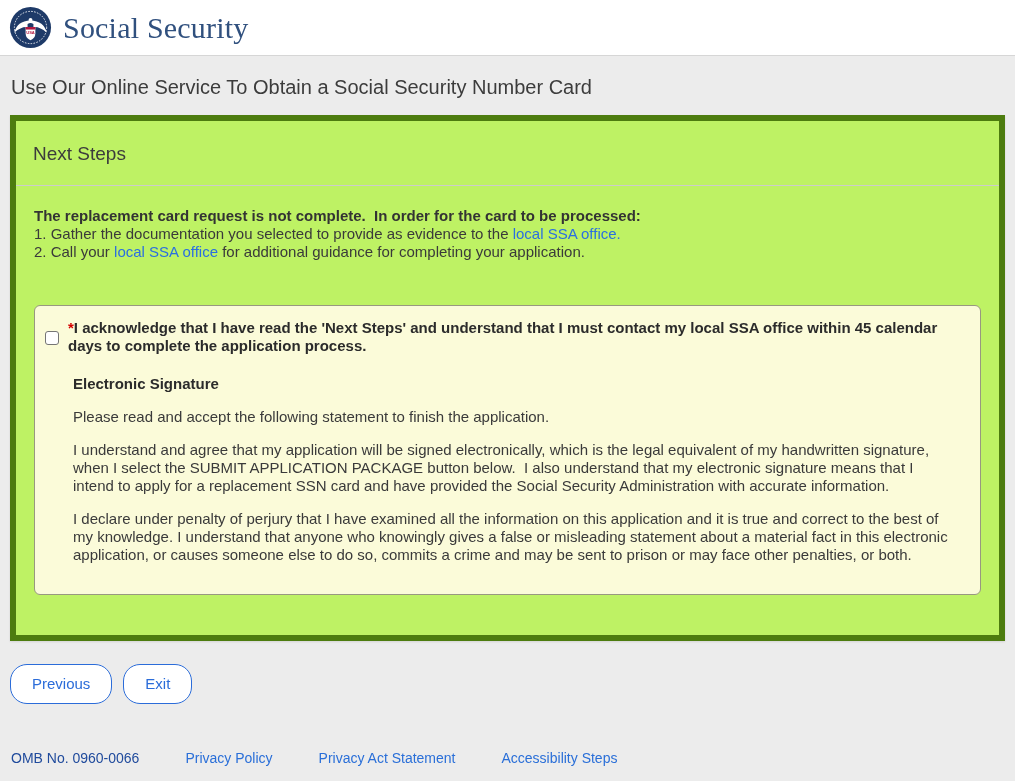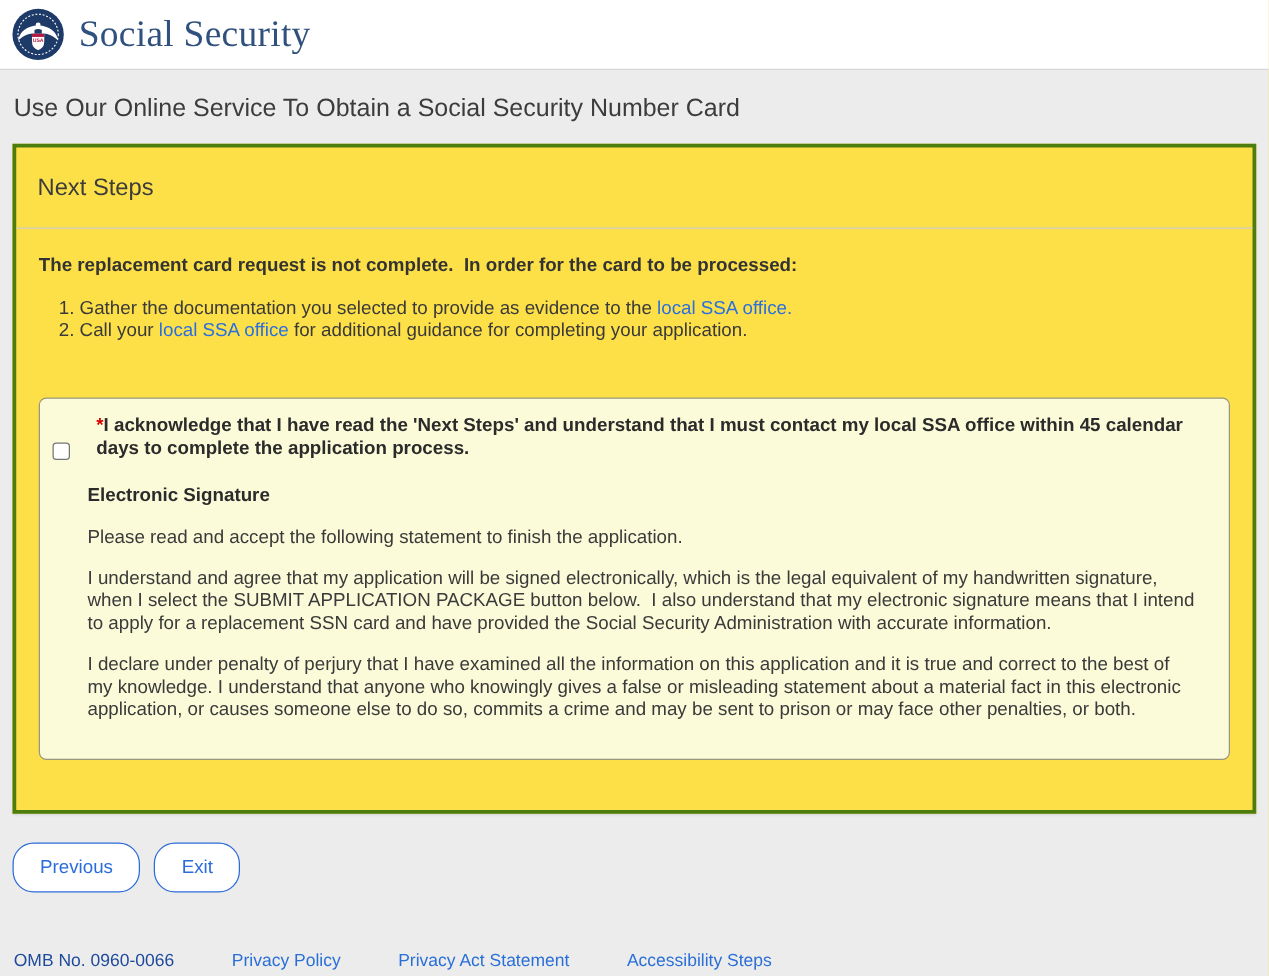--- a/index.html
+++ b/index.html
@@ -27,45 +27,45 @@
 
   
   .page-title {
     margin: 19px 10px 16px 11px;
     font-size: 20px; line-height: 24px; color: #3c3c3c;
     font-weight: normal;
   }
 
   
   .panel {
-    margin: 0 10px; background: #fde047;
-    border: 3px solid #4d7c0f;
+    margin: 0 10px; background: #bef264;
+    border: 6px solid #4d7c0f;
     box-shadow: 0 1px 2px rgba(0,0,0,0.10);
   }
   .panel-header {
     padding: 22px 16px 20px 17px;
     border-bottom: 1px solid #cccccc;
   }
   .panel-heading { font-size: 19px; color: #3c3c3c; font-weight: normal; margin: 0; }
   .panel-body { padding: 21px 18px 40px 18px; font-size: 15px; line-height: 18px; }
 
   .intro-bold { font-weight: bold; white-space: pre-wrap; margin: 0; color: #333; }
-  .steps { margin: 16px; }
+  .steps { margin: 0; }
   .step { line-height: 18px; }
   a.inline-link { color: #2a6fe0; text-decoration: none; cursor: pointer; }
 
   
   .ack-box {
     margin-top: 44px;
     background: #fbfbd9;
     border: 1px solid #98987f;
     border-radius: 6px;
     padding: 13px 12px 30px 10px;
   }
-  .ack-row { display: flex; align-items: flex-end; gap: 12px; }
+  .ack-row { display: flex; align-items: center; }
   .ack-checkbox {
     appearance: none; -webkit-appearance: none;
     width: 14px; height: 14px; margin: 2px 0 0 0;
     background: #fff; border: 1px solid #757575; border-radius: 3px;
     flex: 0 0 auto; cursor: pointer;
   }
   .ack-label { margin-left: 9px; font-weight: bold; color: #2b2b2b; padding-right: 10px; }
   .req-marker { color: #d40000; font-weight: bold; }
 
   .esig { margin-left: 28px; padding-right: 14px; }

